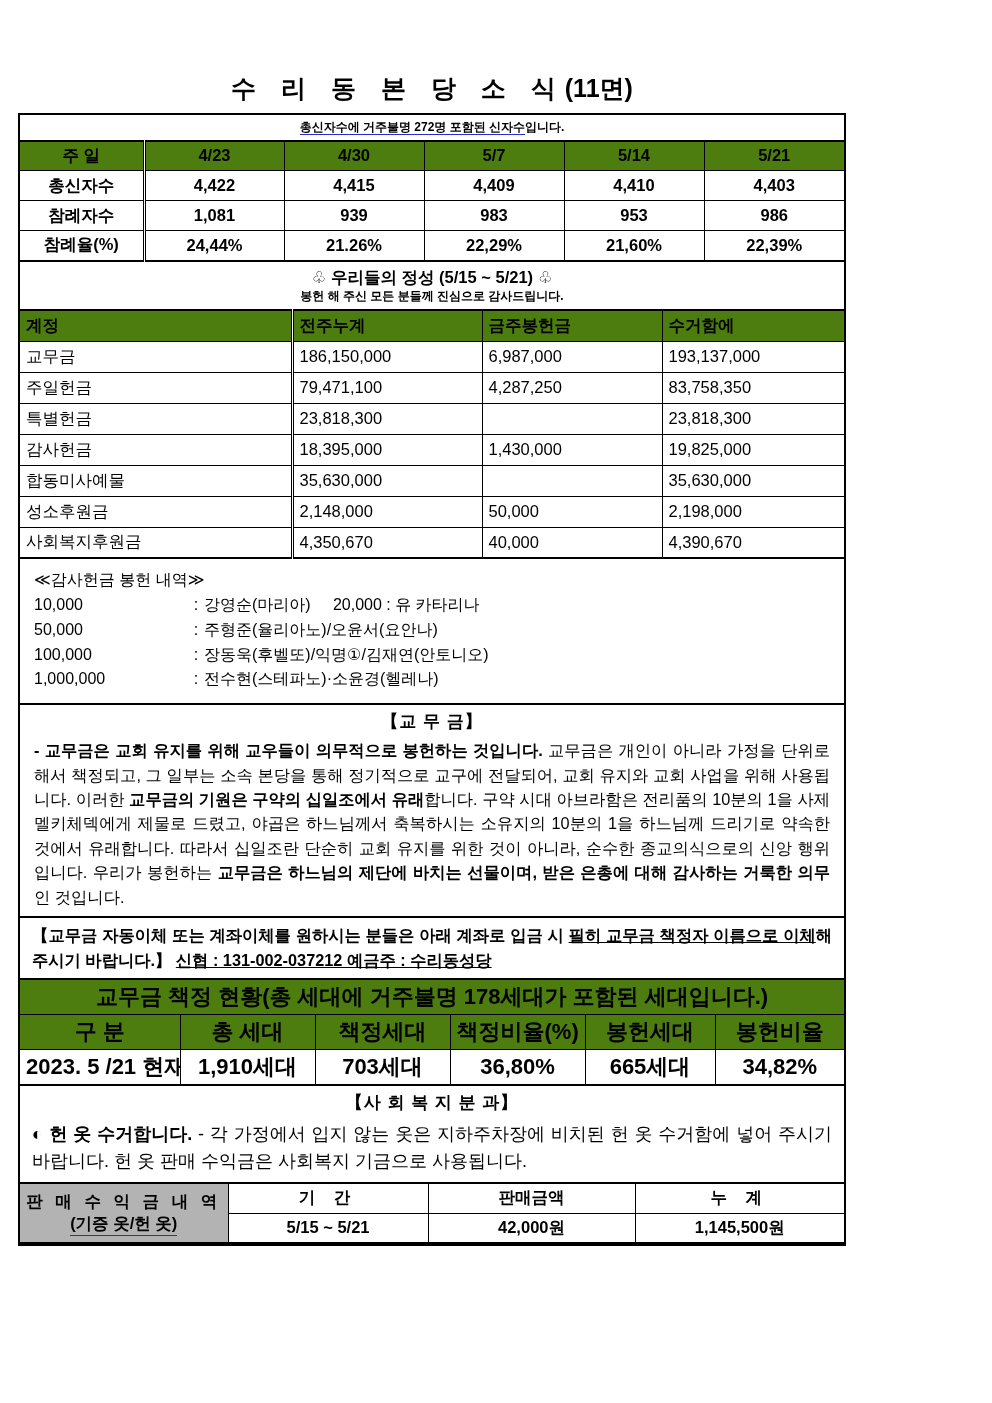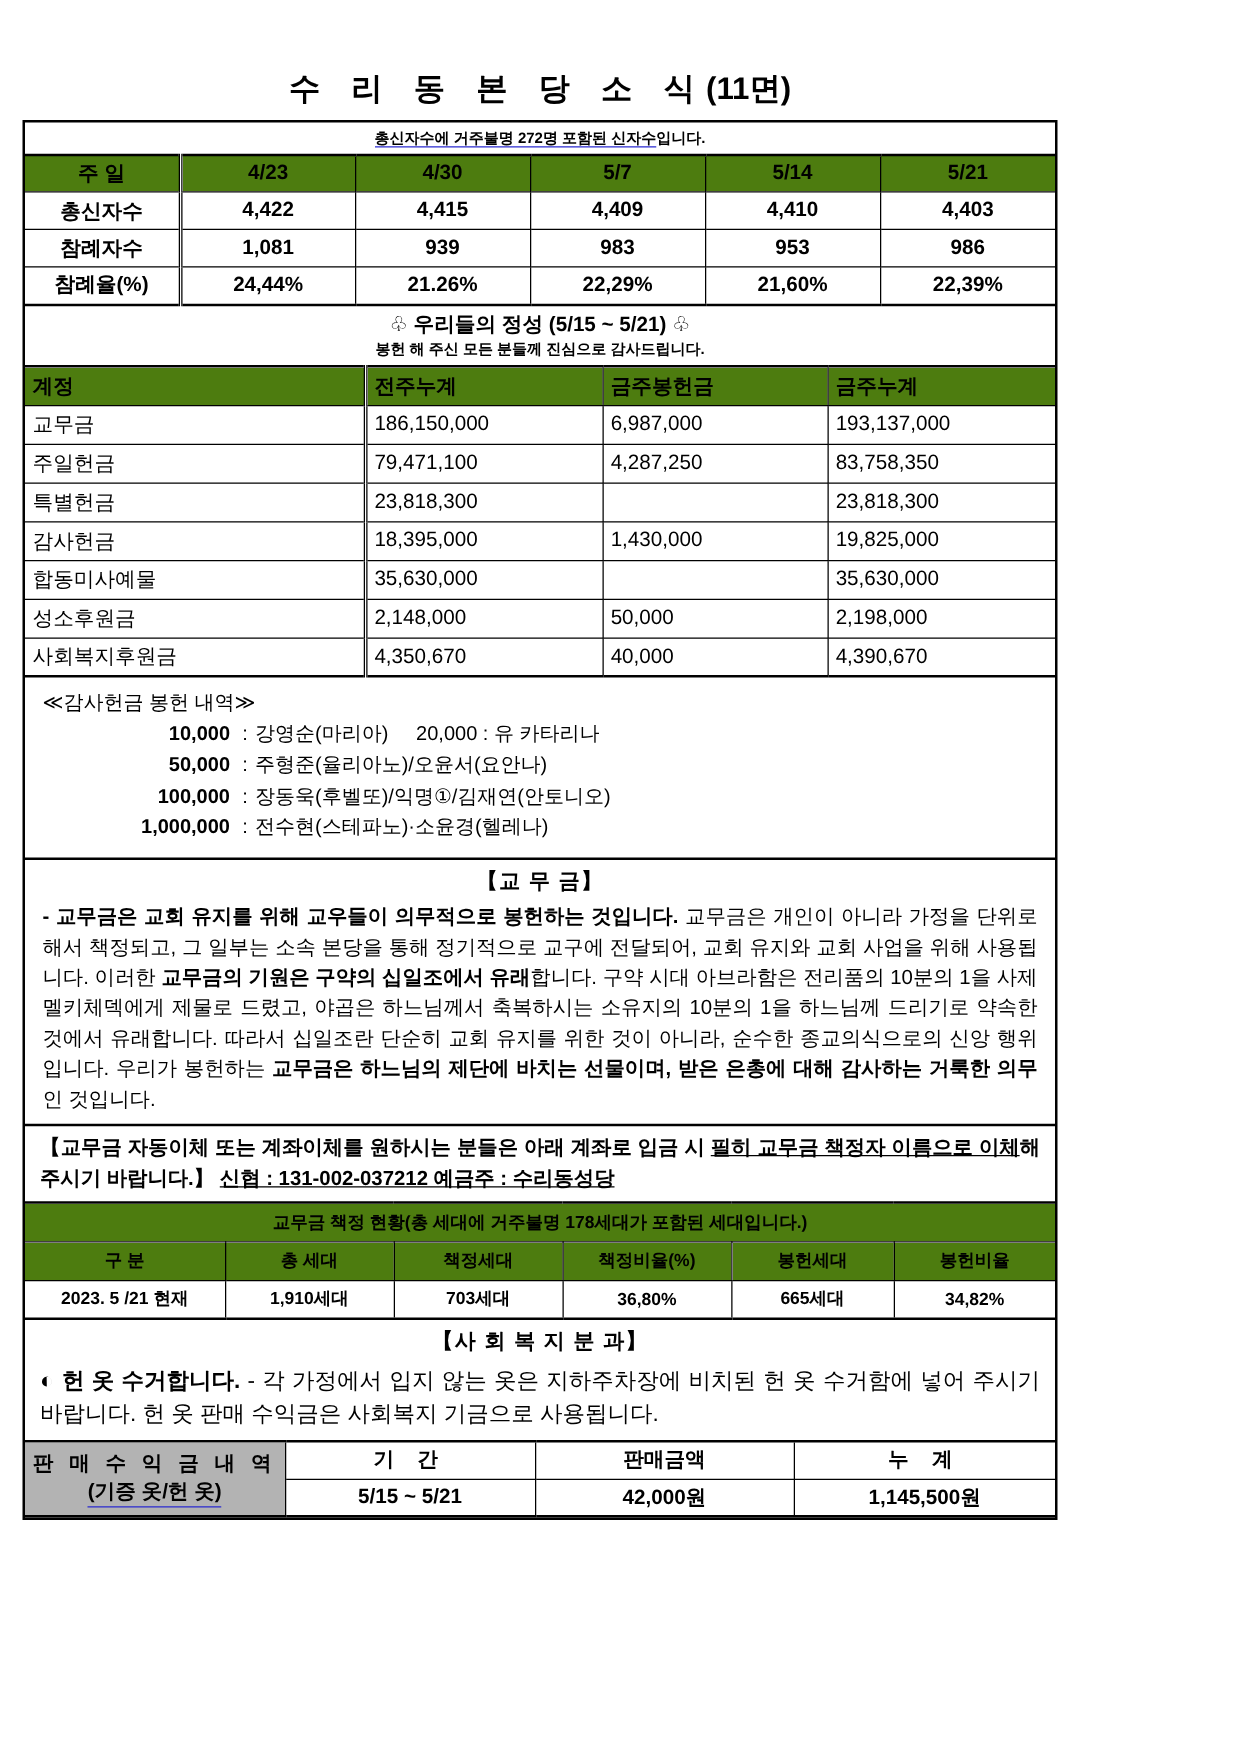--- a/index.html
+++ b/index.html
@@ -2,21 +2,21 @@
 <html lang="ko"><head>
 <meta charset="utf-8">
 <style>
   html,body{margin:0;padding:0;}
   body{
     width:992px;height:1403px;background:#ffffff;
     font-family:"Liberation Sans","DejaVu Sans",sans-serif;
     color:#000;
     -webkit-font-smoothing:none;
   }
-  .page{position:relative;width:864px;height:1403px;box-sizing:border-box;padding:0;}
+  .page{position:relative;width:864px;height:1403px;box-sizing:border-box;padding:17px;}
 
   
   .doc-title{
     text-align:center;
     font-size:25px;
     font-weight:bold;
     letter-spacing:0px;
     margin:0;
     padding:58px 0 10px 0;
     line-height:1.1;
@@ -82,22 +82,22 @@
 
   
   .thanks{
     padding:9px 14px 11px 14px;
     font-size:16px;
     line-height:1.55;
   }
   .thanks .head{font-weight:normal;font-size:16px;}
   .thanks .row{display:flex;font-weight:normal;}
   .thanks .amt{
-    width:150px;text-align:right;padding-right:4px;
-    font-weight:bold;
+    width:150px;padding-right:4px;
+    font-weight:normal;
   }
   .thanks .colon{width:16px;text-align:center;}
   .thanks .who{flex:1;}
 
   
   .sec-head{
     text-align:center;font-weight:bold;font-size:17px;
     padding:5px 0 4px 0;letter-spacing:1px;
     border-top:2px solid #000;
   }
@@ -126,21 +126,21 @@
   .notice u{text-decoration:underline;}
 
   
   .welfare{
     padding:3px 12px 7px 12px;
     font-size:18px;line-height:1.5;
     text-align:justify;text-justify:inter-character;
   }
   .welfare b{font-weight:bold;}
 
-  .t-hh td{height:31px;font-size:14px;}
+  .t-hh td{height:31px;font-size:22px;}
   .t-sales td{height:30px;font-size:16.5px;}
   .sales-label{background:#b3b3b3;line-height:1.3;}
   .sales-label .l2{display:block;border-bottom:1.5px solid #2a2ad0;width:fit-content;margin:1px auto 0 auto;}
   .spaced{letter-spacing:4px;}
   .spaced2{letter-spacing:7px;}
 </style>
 </head>
 <body>
 
 <div class="page">
@@ -217,21 +217,21 @@
         <td class="hdr thickR thickT noL">
               <span class="just">계정</span>
             </td>
         <td class="hdr thickT">
               <span class="just">전주누계</span>
             </td>
         <td class="hdr thickT">
               <span class="just">금주봉헌금</span>
             </td>
         <td class="hdr thickT noR">
-              <span class="just">금주누계</span>
+              <span class="just">수거함에</span>
             </td>
       </tr>
       <tr>
         <td class="acct thickR noL">교무금</td>
         <td class="num">186,150,000</td>
         <td class="num">6,987,000</td>
         <td class="num noR">193,137,000</td>
       </tr>
       <tr>
         <td class="acct thickR noL">주일헌금</td>

